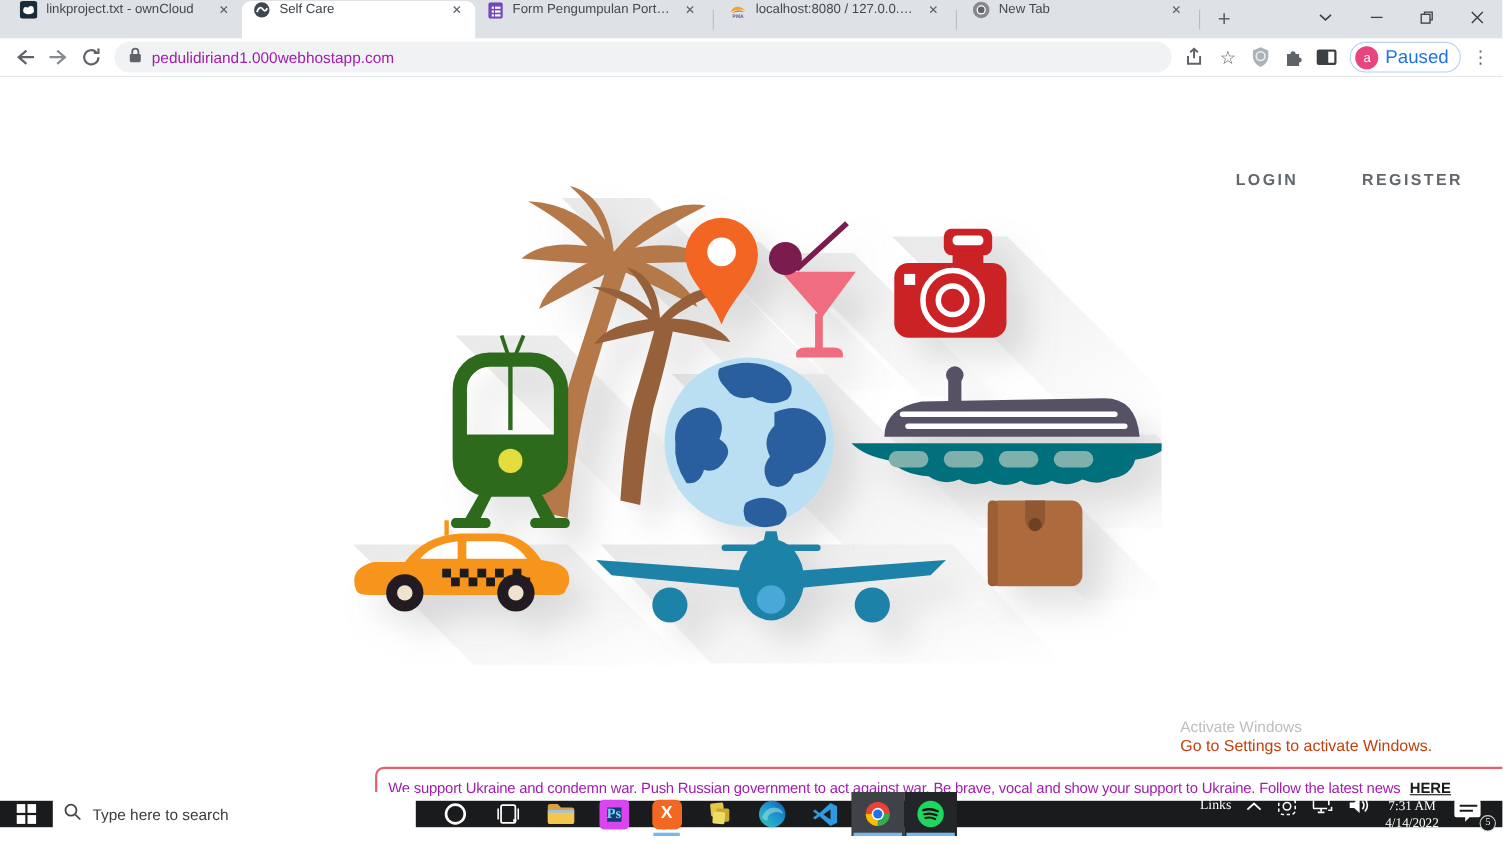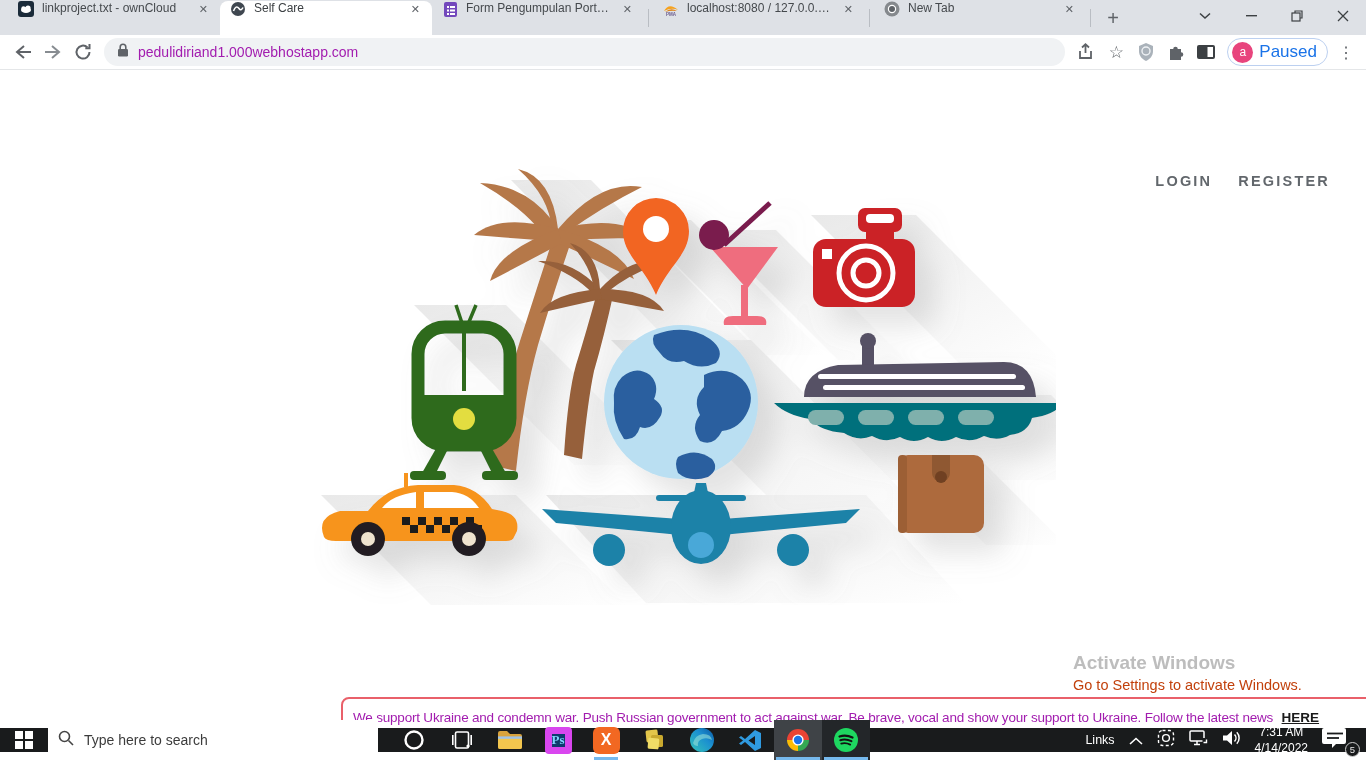--- a/index.html
+++ b/index.html
@@ -32,25 +32,25 @@
   .paused-chip { height:28px; border:1.5px solid #bcd0f0; border-radius:14px; background:#fff;
                  display:flex; align-items:center; gap:6px; padding:0 10px 0 4px; margin:0 6px; }
   .avatar { width:21px; height:21px; border-radius:50%; background:#e8447d; color:#fff;
             font-size:12px; display:flex; align-items:center; justify-content:center; }
   .paused-label { color:#1a73e8; font-size:17px; }
   .kebab { font-size:16px; color:#5f6368; width:24px; text-align:center; }
   .star-glyph { font-size:17px; color:#5f6368; }
 
   
   .page { position:absolute; left:0; top:70px; width:1366px; height:658px; background:#fff; overflow:hidden; }
-  .site-nav { position:absolute; top:86px; right:36px; display:flex; gap:26px;margin-top:17px; }
+  .site-nav { position:absolute; top:86px; right:36px; display:flex; gap:58px; }
   .site-link { font-size:14.5px; font-weight:600; letter-spacing:2.2px; color:#62676c; cursor:pointer; }
   .illustration { position:absolute; left:306px; top:95px; width:750px; height:440px; }
   .watermark { position:absolute; left:1073px; top:582px; color:#bfbfbf; }
-  .watermark .wm1 { font-size:19px; color:#bdbdbd;font-weight:bold; }
+  .watermark .wm1 { font-size:14px; color:#bdbdbd; }
   .watermark .wm2 { font-size:14.5px; color:#c2410c; margin-top:3px; }
   .ukr-banner { position:absolute; left:341px; right:-8px; top:627px; height:120px;
                 border:2px solid #e9606a; border-radius:8px; background:#fff;
                 padding:9px 10px 0 10px; white-space:nowrap; }
   .ukr-text { font-size:13.5px; color:#a21caf; letter-spacing:-0.2px; display:inline; }
   .ukr-link { font-size:13.5px; color:#1a1a1a; font-weight:700; text-decoration:underline; margin-left:4px; cursor:pointer; }
 
   
   .taskbar { position:absolute; left:0; top:728px; width:1366px; height:24px; background:#191b1c;
              display:flex; align-items:center; }
@@ -61,21 +61,21 @@
   .runline.short { left:12px; right:12px; }
   .tb-search { width:330px; height:40px; background:#fff; display:flex; align-items:center; gap:10px;
                padding:0 10px; }
   .tb-search input { border:none; outline:none; font-size:14px; color:#333; width:260px;
                      font-family:"Liberation Sans",sans-serif; background:transparent; }
   .tb-search input::placeholder { color:#3c3c3c; }
   .ps-icon { width:27px; height:27px; background:#0e3a6e; border:7px solid #d946ef; border-radius:4px;
              color:#7dd3fc; font-weight:700; font-size:13px; display:flex; align-items:center; justify-content:center;font-family:Liberation Serif, serif; }
   .xampp-icon { width:27px; height:27px; background:#f26822; border-radius:6px; color:#fff;
                 font-weight:700; font-size:16px; display:flex; align-items:center; justify-content:center; }
-  .tray { margin-left:auto; display:flex; align-items:center; gap:14px; padding-right:10px; color:#fff; }
+  .tray { margin-left:auto; display:flex; gap:14px; padding-right:10px; color:#fff;font-family:Liberation Serif, serif; }
   .tray-links { font-size:12.5px; color:#fff; }
   .clock { font-size:12px; text-align:center; line-height:1.35; }
   .notif { position:relative; width:34px; height:30px; }
   .notif-badge { position:absolute; right:-4px; bottom:-2px; width:15px; height:15px; border:1px solid #cfcfcf;
                  border-radius:50%; background:#191b1c; color:#e8e8e8; font-size:9.5px;
                  display:flex; align-items:center; justify-content:center; }
 </style>
 </head>
 <body>
 

